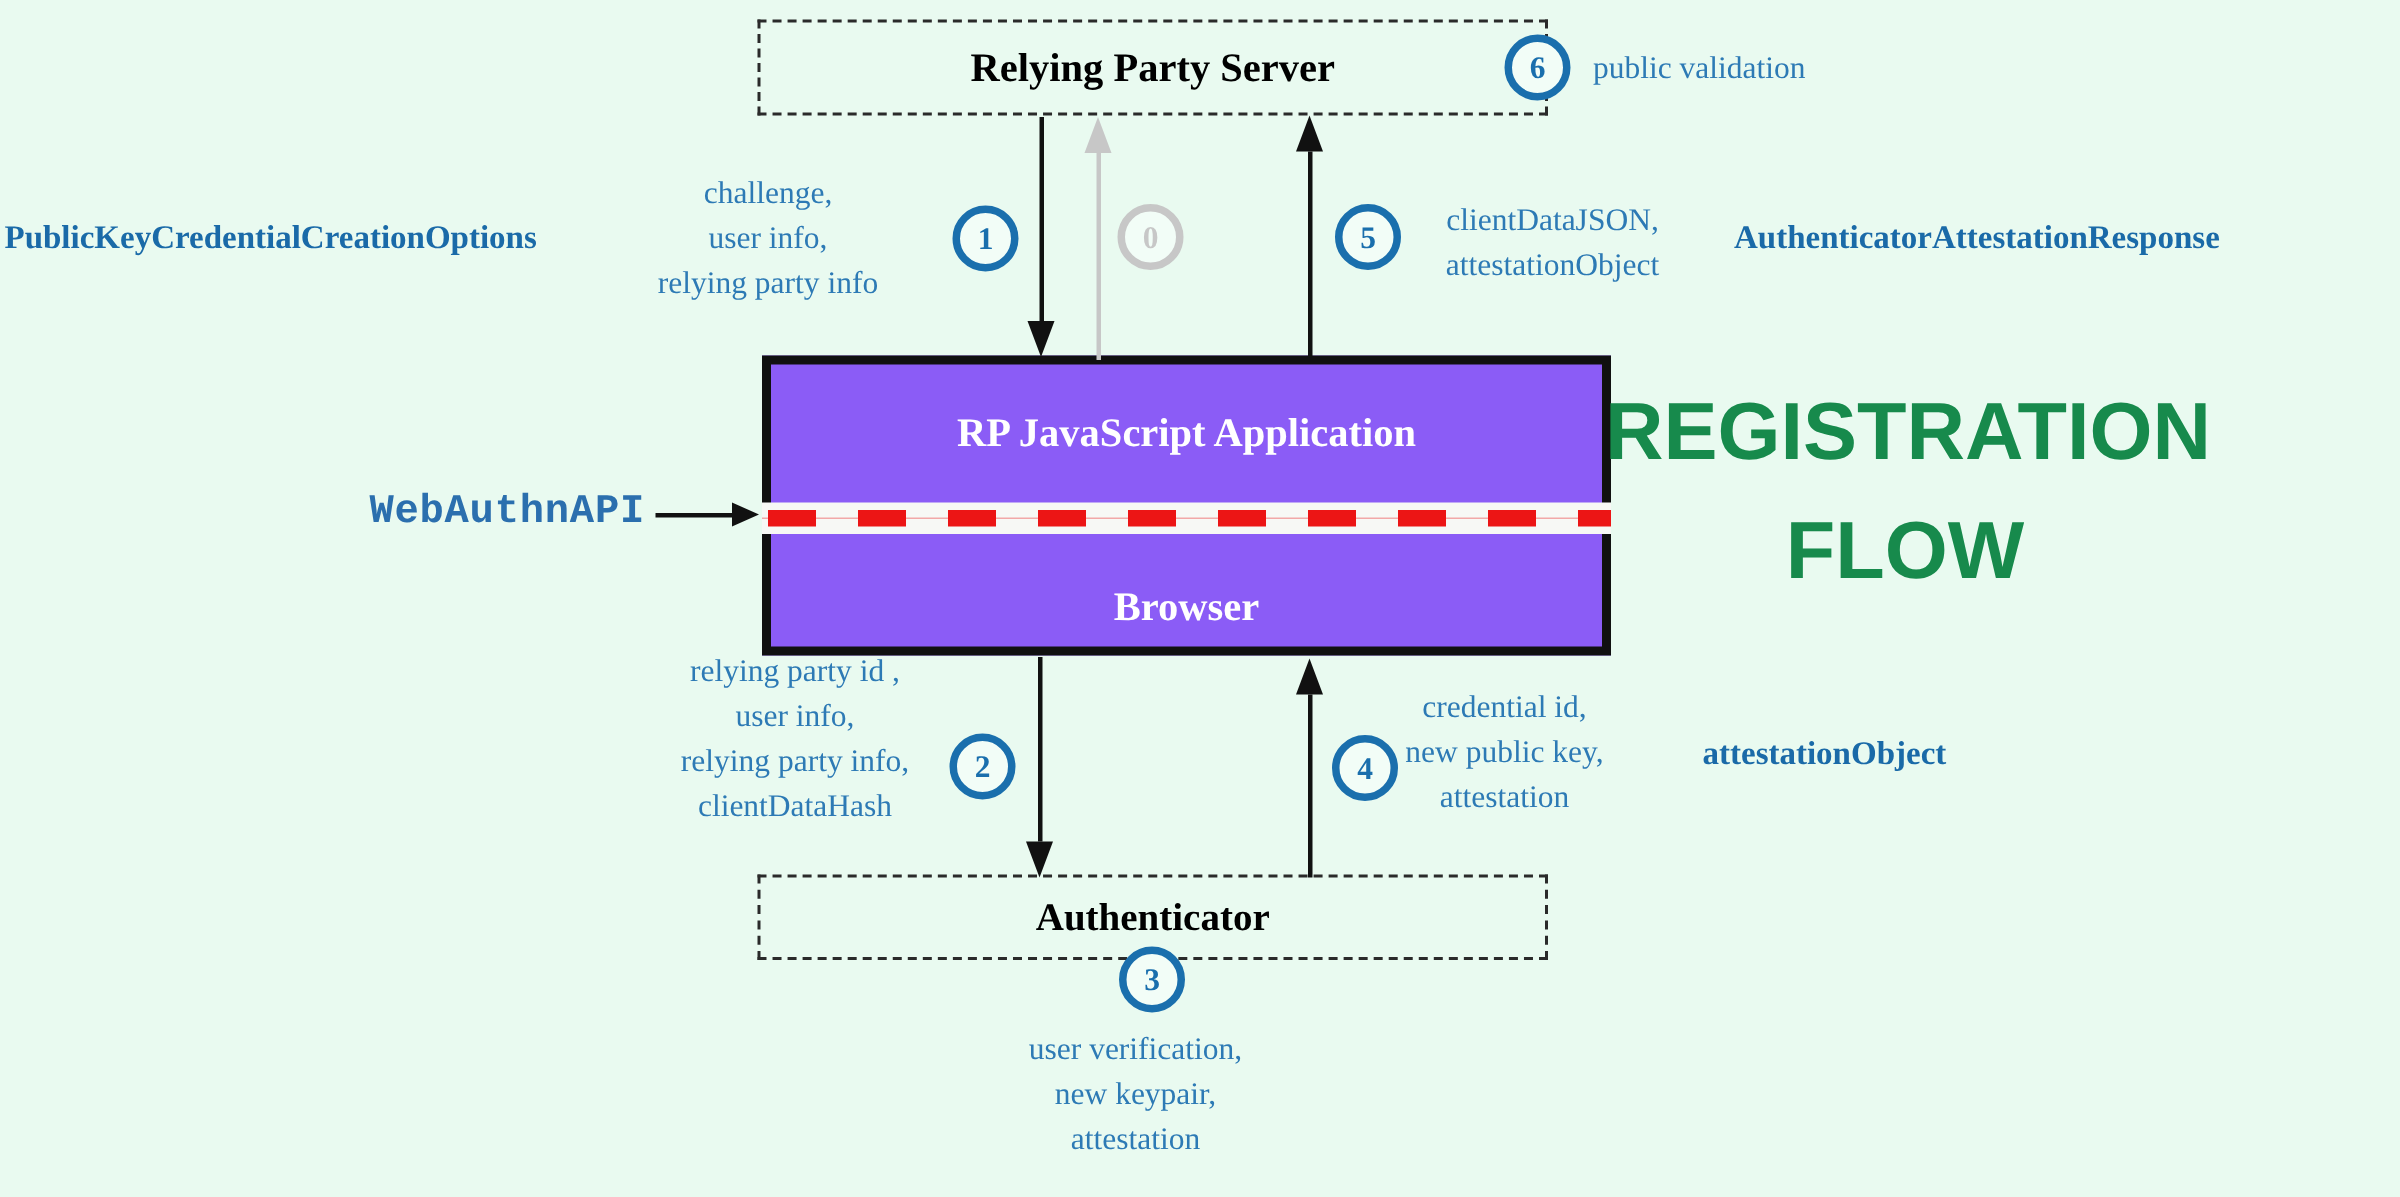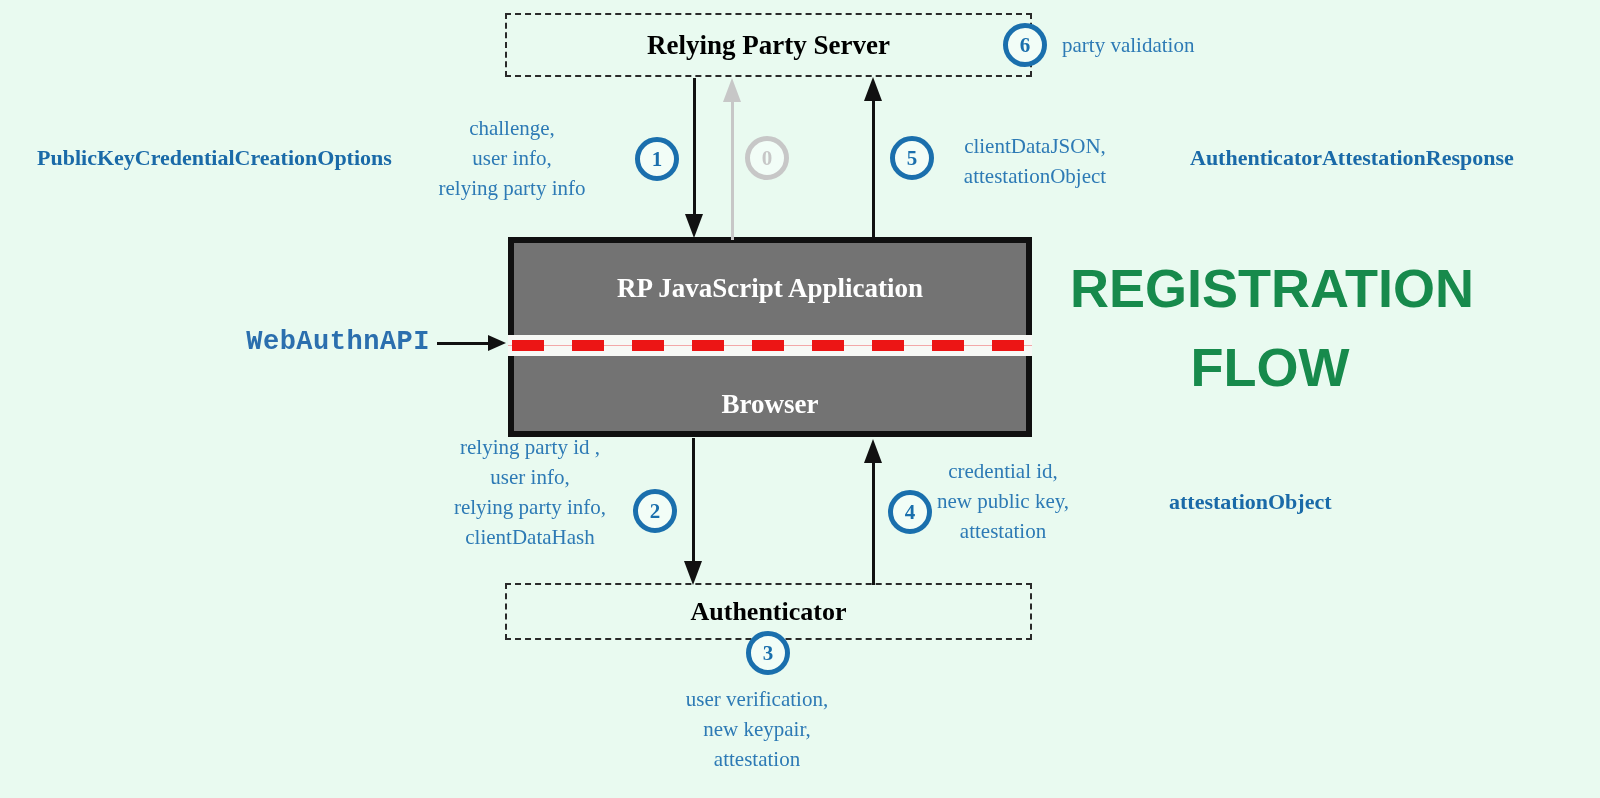--- a/index.html
+++ b/index.html
@@ -8,22 +8,22 @@
     background:#e9faf0;font-family:"Liberation Serif",serif;
   }
   
   .dashed-box{
     position:absolute;border:2px dashed #2a2a2a;box-sizing:border-box;
     display:flex;align-items:center;justify-content:center;
     font-weight:bold;font-size:27px;color:#000;background:transparent;
   }
   
   #blue-box{
-    position:absolute;left:508px;top:237px;width:524px;height:200px;
-    box-sizing:border-box;border:6px solid #101010;background:#737373;
+    position:absolute;left:508px;top:237px;width:566px;height:200px;
+    box-sizing:border-box;border:6px solid #101010;background:#8b5cf6;
   }
   .blue-label{
     position:absolute;left:0;width:100%;text-align:center;color:#ffffff;
     font-weight:bold;font-size:27px;font-family:"Liberation Serif",serif;
   }
   #api-strip{
     position:absolute;left:-6px;top:92px;width:calc(100% + 12px);height:21px;
     background:#f7f8f5;overflow:hidden;
   }
   #api-strip .hairline{
@@ -50,21 +50,21 @@
   .head-up{position:absolute;width:0;height:0;
     border-left:9px solid transparent;border-right:9px solid transparent;
     border-bottom:24px solid #111;}
   .head-up.gray{border-bottom-color:#c7c7c7;}
   .hline{position:absolute;height:3px;background:#111;}
   .head-right{position:absolute;width:0;height:0;
     border-top:8px solid transparent;border-bottom:8px solid transparent;
     border-left:18px solid #111;}
   
   .lbl{position:absolute;text-align:center;font-size:21px;line-height:30px;color:#2d7ab5;}
-  .lbl-bold{position:absolute;font-weight:bold;font-size:22px;color:#1a6aa8;white-space:nowrap;margin-left:34px;}
+  .lbl-bold{position:absolute;font-weight:bold;font-size:22px;color:#1a6aa8;white-space:nowrap;}
   #webauthn-label{
     position:absolute;left:180px;top:327px;width:250px;text-align:right;
     font-family:Liberation Mono, monospace;font-weight:bold;font-size:27px;
     color:#2b6fae;letter-spacing:.5px;
   }
   #flow-title{
     position:absolute;left:1070px;top:249px;width:400px;text-align:center;
     font-family:"Liberation Sans",sans-serif;font-weight:bold;font-size:54px;
     line-height:79px;color:#178a4c;letter-spacing:0;
   }
@@ -135,21 +135,21 @@
     <div>challenge,</div>
     <div>user info,</div>
     <div>relying party info</div>
   </div>
 
   <div class="lbl" style="left:885px;top:131px;width:300px;">
     <div>clientDataJSON,</div>
     <div>attestationObject</div>
   </div>
 
-  <div class="lbl" style="left:1062px;top:31px;width:200px;text-align:left;line-height:28px;">party validation</div>
+  <div class="lbl" style="left:1062px;top:31px;width:200px;text-align:left;line-height:28px;">public validation</div>
 
   <div class="lbl" style="left:380px;top:432px;width:300px;">
     <div>relying party id ,</div>
     <div>user info,</div>
     <div>relying party info,</div>
     <div>clientDataHash</div>
   </div>
 
   <div class="lbl" style="left:853px;top:456px;width:300px;">
     <div>credential id,</div>

